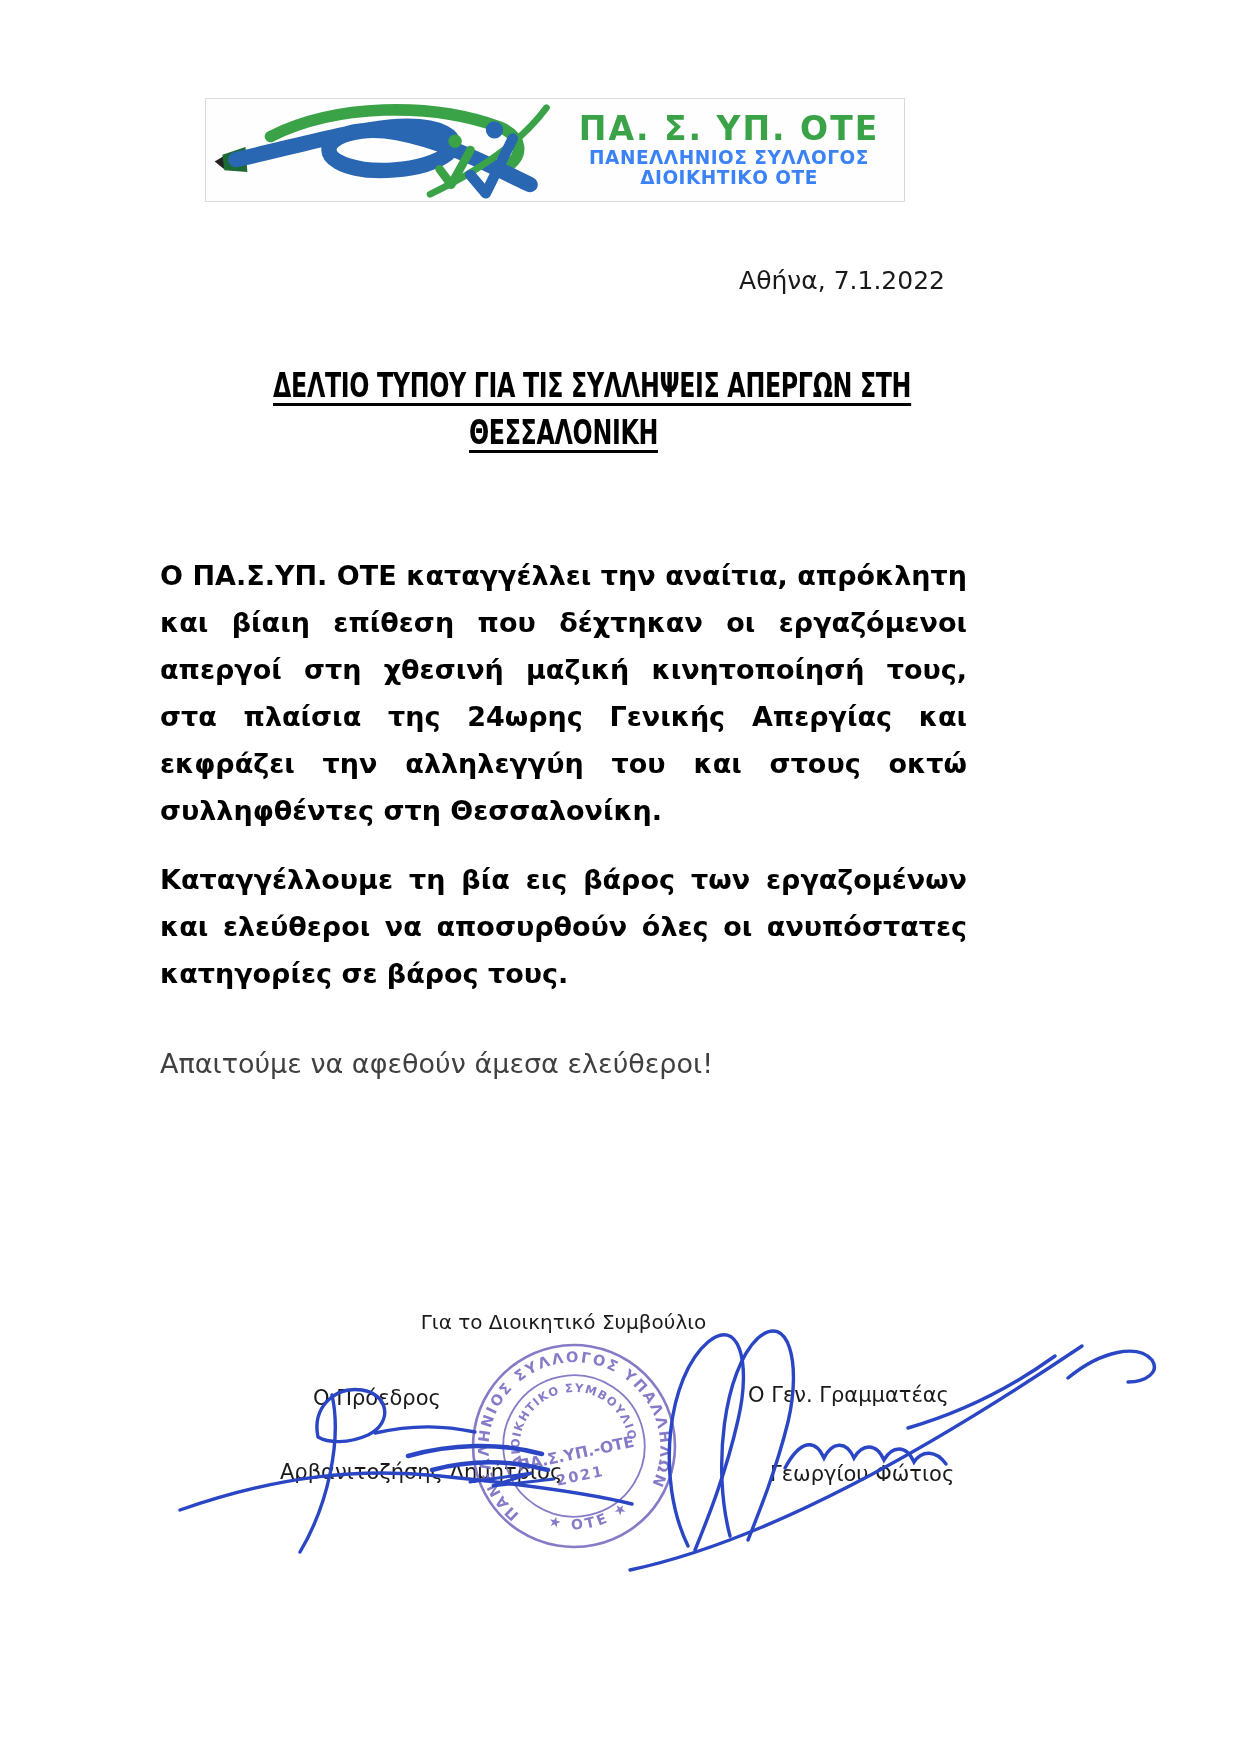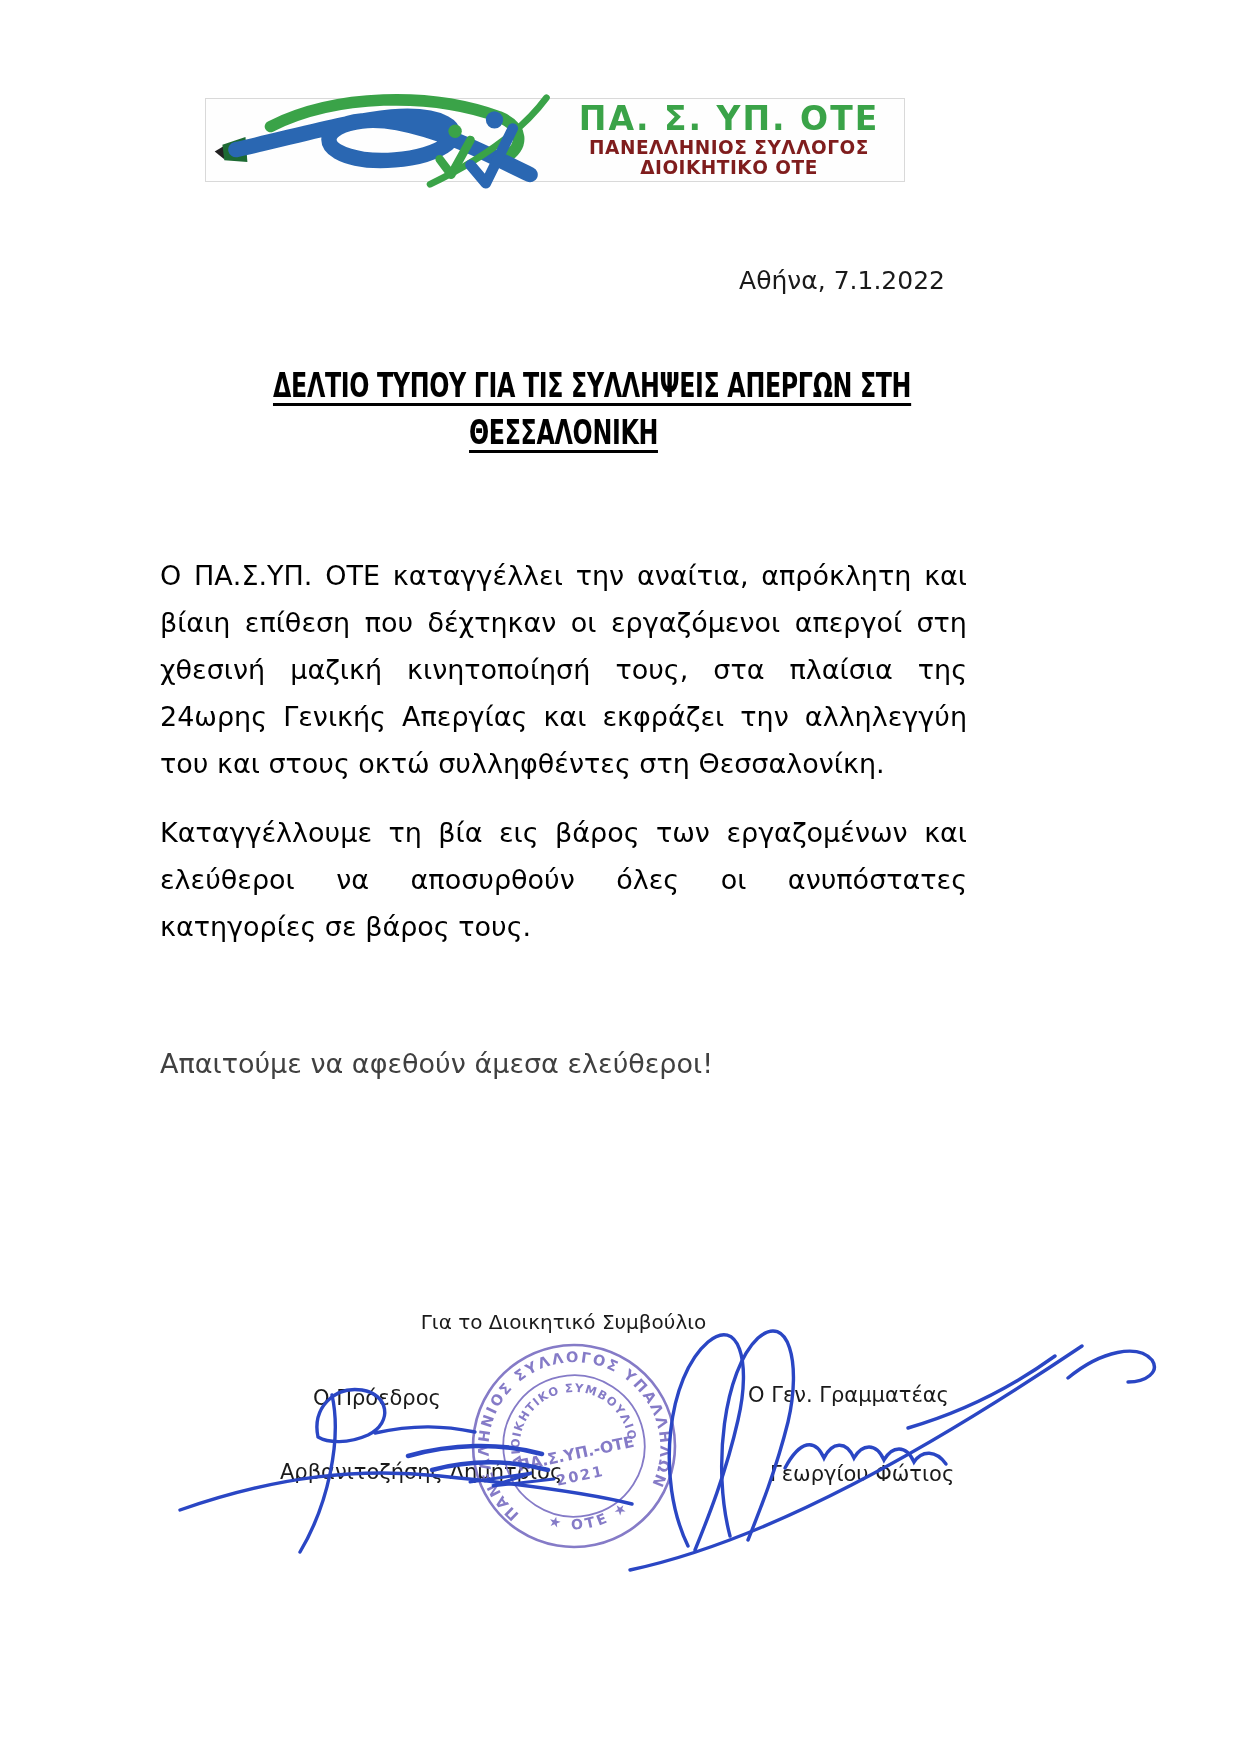--- a/index.html
+++ b/index.html
@@ -2,46 +2,46 @@
 <html><head>
 <meta charset="utf-8">
 <style>
   html,body{margin:0;padding:0;background:#ffffff;}
   .page{
     position:relative;width:1240px;height:1753px;background:#ffffff;
     font-family:"DejaVu Sans",sans-serif;color:#111;overflow:hidden;
   }
   
   .banner{
-    position:absolute;left:205px;top:98px;width:700px;height:84px;
+    position:absolute;left:205px;top:98px;width:700px;height:104px;
     border:1px solid #d9d9d9;background:#fefefe;display:flex;align-items:center;
     box-sizing:border-box;
   }
   .banner-graphic{flex:0 0 352px;height:100px;}
   .banner-text{flex:1;text-align:center;line-height:1.12;padding-right:4px;}
   .banner-acronym{font-size:33px;font-weight:bold;color:#3aa348;letter-spacing:2px;}
-  .banner-org{font-size:18.5px;font-weight:bold;color:#7f1d1d;letter-spacing:.5px;}
+  .banner-org{font-size:18.5px;font-weight:bold;color:#3b82f6;letter-spacing:.5px;}
   
   .date-line{
     position:absolute;left:160px;top:266px;width:785px;text-align:right;
     font-size:25px;color:#1a1a1a;
   }
   
   .doc-title{
     position:absolute;left:160px;top:362px;width:807px;margin:0;
     text-align:center;font-size:33px;line-height:47px;font-weight:bold;color:#000;
     transform:scaleX(.72);transform-origin:50% 0;letter-spacing:-0.5px;white-space:nowrap;
   }
   .doc-title .u{
     text-decoration:underline;text-decoration-thickness:3px;text-underline-offset:6px;
   }
   
   .body-copy{position:absolute;left:160px;top:552px;width:807px;}
   .body-copy p{
-    margin:0 0 22px 0;font-size:27px;line-height:47px;text-align:justify;color:#000;
+    margin:0 0 22px 0;font-size:27px;line-height:47px;text-align:justify;color:#000;font-weight:bold;
   }
   .slogan{
     position:absolute;left:160px;width:807px;text-align:left;
     font-size:27px;color:#404040;margin:0;
   }
   .slogan-1{top:1048px;}
   .slogan-2{top:1102px;}
   
   .board-heading{
     position:absolute;left:160px;top:1290px;width:807px;text-align:center;

